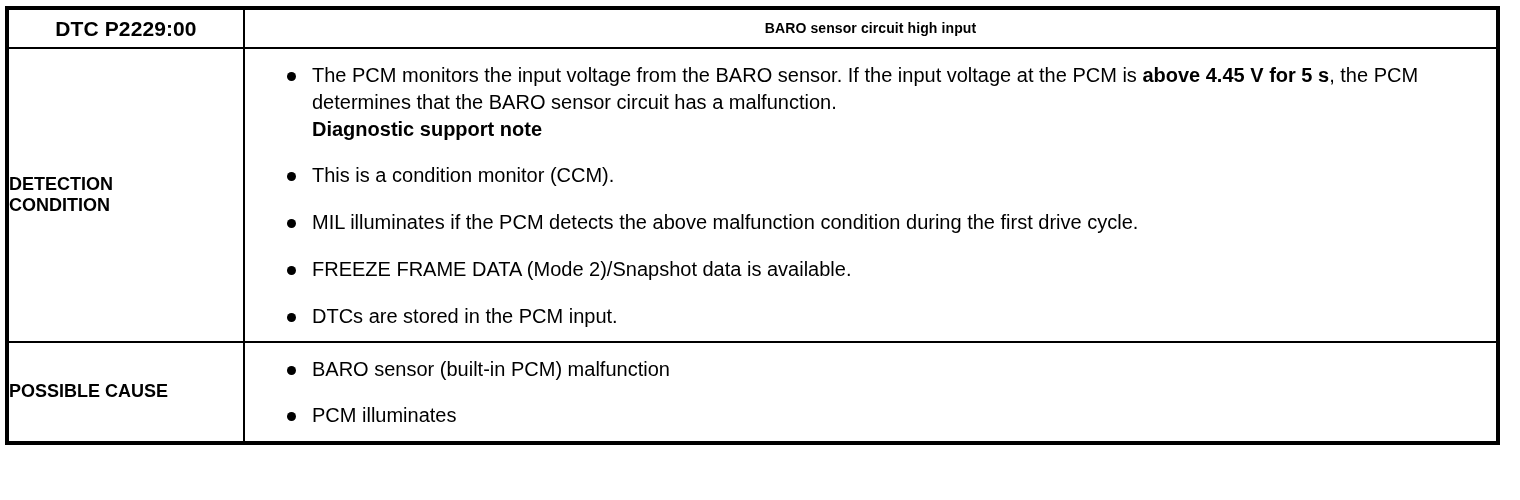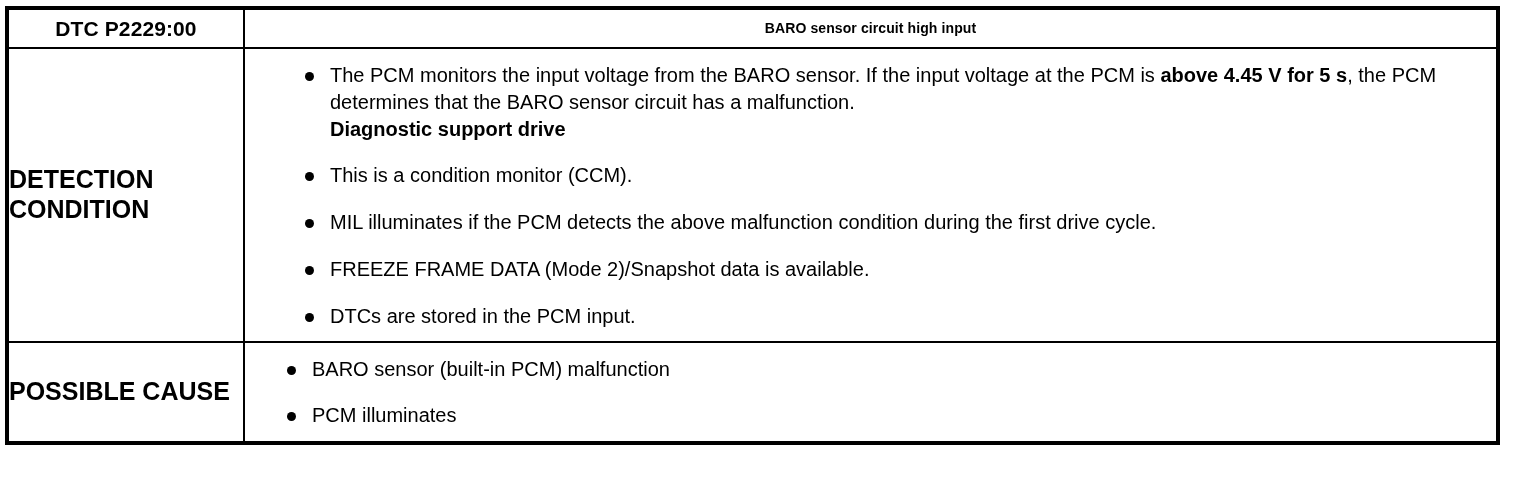--- a/index.html
+++ b/index.html
@@ -58,36 +58,36 @@
   .dtc-title {
     text-align: center;
     font-size: 14px;
     font-weight: bold;
     letter-spacing: 0.1px;
     line-height: 1.1;
   }
 
   
   .section-label {
-    font-size: 25px;
+    font-size: 18px;
     font-weight: bold;
     line-height: 1.18;
     padding-left: 6px;
     text-align: left;
     vertical-align: middle;
     white-space: pre-line;
   }
 
   
   .body-cell {
     padding: 0;
     vertical-align: top;
   }
 
-  .block-detection { padding: 13px 14px 11px 58px; }
+  .block-detection { padding: 13px 14px 11px 40px; }
   .block-cause     { padding: 13px 14px 12px 40px; }
 
   ul.bullets {
     list-style: none;
     margin: 0;
     padding: 0;
   }
 
   ul.bullets > li {
     position: relative;
@@ -139,21 +139,21 @@
 
       <tr>
         <td class="section-label">DETECTION
 CONDITION</td>
         <td class="body-cell">
           <div class="block-detection">
             <div id="detection-items">
                 <ul class="bullets">
                   <li class="para-tight"><span class="dot"></span><span><span>The PCM monitors the input voltage from the BARO sensor. If the input voltage at the PCM is </span><b>above 4.45 V for 5 s</b><span>, the PCM determines that the BARO sensor circuit has a malfunction.</span></span></li>
                 </ul>
-                <div class="note-heading">Diagnostic support drive</div>
+                <div class="note-heading">Diagnostic support note</div>
                 <ul class="bullets">
                   <li><span class="dot"></span><span><span>This is a condition monitor (CCM).</span></span></li>
                   <li><span class="dot"></span><span><span>MIL illuminates if the PCM detects the above malfunction condition during the first drive cycle.</span></span></li>
                   <li><span class="dot"></span><span><span>FREEZE FRAME DATA (Mode 2)/Snapshot data is available.</span></span></li>
                   <li><span class="dot"></span><span><span>DTCs are stored in the PCM input.</span></span></li>
                 </ul>
               </div>
           </div>
         </td>
       </tr>

